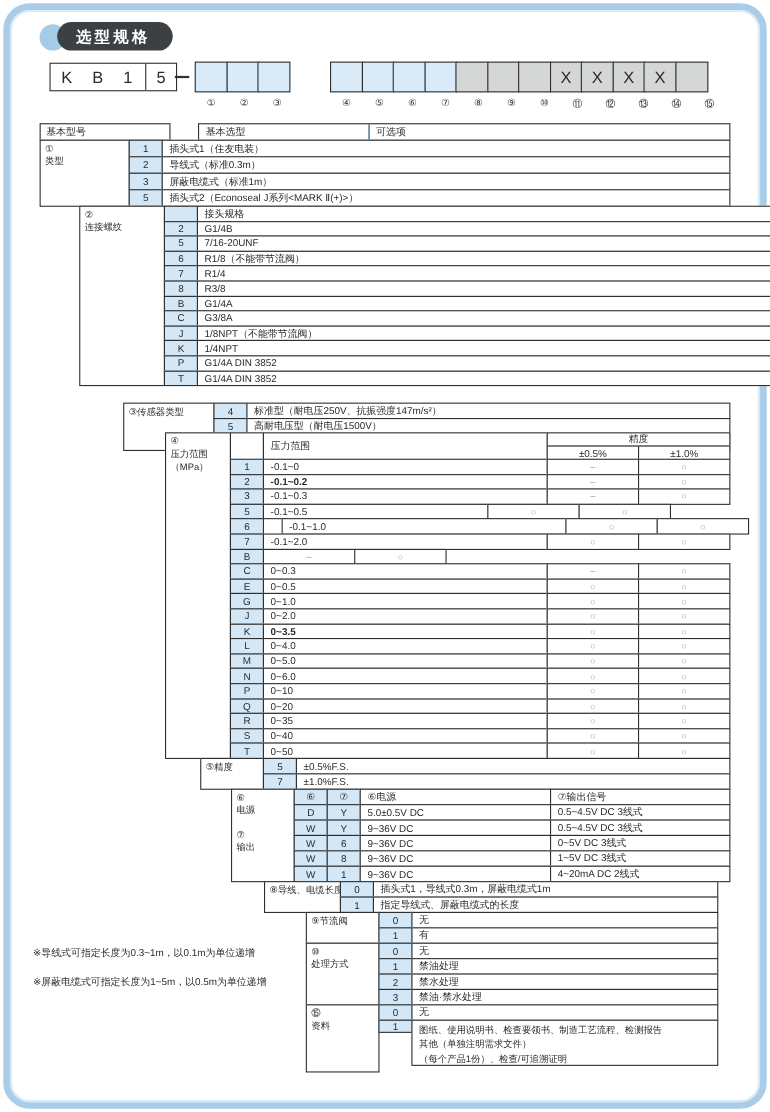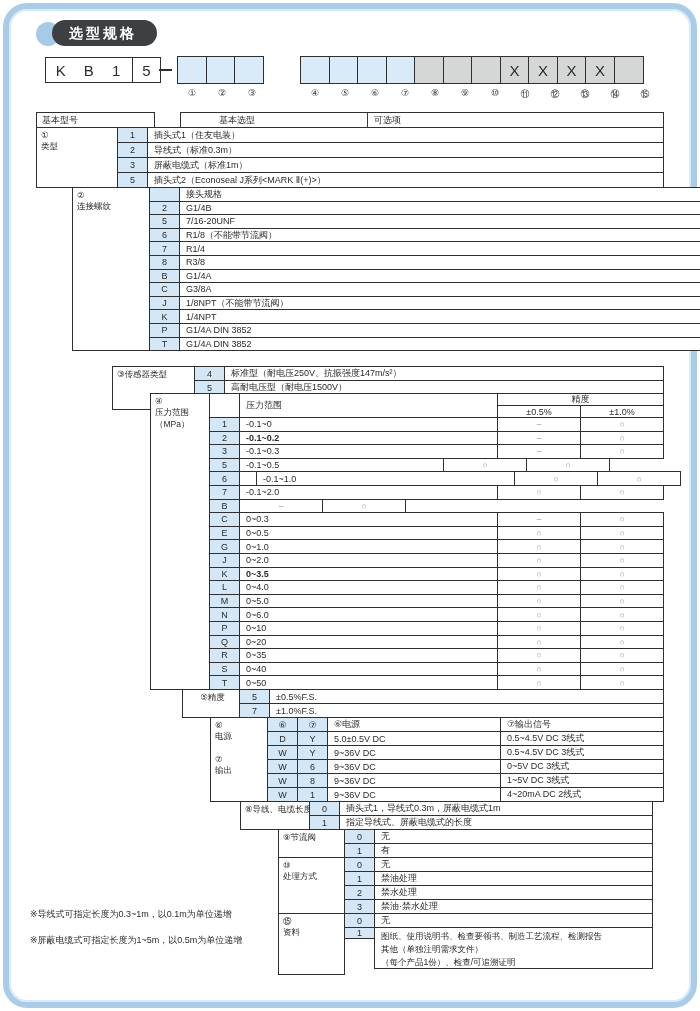--- a/index.html
+++ b/index.html
@@ -26,21 +26,21 @@
   .dbox:first-child{margin-left:0;}
   .dbox.blue{background:#d9ebf8;}
   .dbox.gray{background:#d5d6d6;}
   .dnums{position:absolute;top:88px;display:flex;font-size:9px;color:#333;}
   .dnums span{width:30px;text-align:center;}
   
   .th{position:absolute;top:112px;height:16px;border:1px solid #2f2f2f;box-sizing:border-box;background:#fff;
       display:flex;align-items:center;font-size:9px;}
   .th1{left:36px;width:119px;padding-left:5px;}
   .th2{left:180px;width:484px;}
-  .th2 .c1{width:155px;height:100%;display:flex;align-items:center;padding-left:6px;border-right:1px solid #0c4a6e;box-sizing:border-box;margin-left:32px;}
+  .th2 .c1{width:155px;height:100%;display:flex;align-items:center;padding-left:6px;border-right:1px solid #0c4a6e;box-sizing:border-box;}
   .th2 .c2{flex:1;display:flex;align-items:center;padding-left:6px;}
   
   .sec{position:absolute;box-sizing:border-box;}
   .slabel{position:absolute;left:0;top:0;height:100%;background:#fff;border:1px solid #2f2f2f;
           box-sizing:border-box;padding:2px 1px 0 4px;font-size:8.5px;line-height:1.35;white-space:nowrap;overflow:hidden;}
   .labgroup.gap{margin-top:11px;}
   .rows{position:absolute;top:0;}
   .trow{display:flex;margin-top:-1px;}
   .rows > .trow:first-child{margin-top:0;}
   .cell{box-sizing:border-box;border:1px solid #2f2f2f;background:#fff;display:flex;align-items:center;overflow:hidden;font-size:9px;}
@@ -48,21 +48,21 @@
   .code{flex:none;width:31px;justify-content:center;background:#d3e7f6;}
   .desc{flex:1;padding-left:6px;}
   .accv{flex:none;width:84px;justify-content:center;color:#9b9b9b;font-size:8.5px;}
   .s4head{position:relative;height:25px;}
   .acell{position:absolute;box-sizing:border-box;border:1px solid #2f2f2f;background:#fff;
          display:flex;align-items:center;justify-content:center;font-size:9px;}
   .acell.left{justify-content:flex-start;padding-left:6px;}
   .tall{align-items:flex-start;}
   .tall .desc{display:block;padding-top:2px;font-size:8.5px;line-height:1.5;}
   
-  .fnote{position:absolute;left:30px;font-size:9px;color:#2b2b2b;white-space:nowrap;margin-top:48px;}
+  .fnote{position:absolute;left:30px;font-size:9px;color:#2b2b2b;white-space:nowrap;}
 </style>
 </head>
 <body>
 
 <div class="page">
   <div class="frame"></div>
 
   <div class="badge-wrap">
     <div class="badge-circle"></div>
     <div class="badge">选型规格</div>
@@ -347,21 +347,21 @@
             <div class="cell accv">○</div>
           </div>
           <div class="trow" style="height: 14.6px;">
             <div class="cell code">T</div>
             <div class="cell desc" style="flex: 0 0 auto; width: 259px;">0~50</div>
             <div class="cell accv">○</div>
             <div class="cell accv">○</div>
           </div>
         </div>
       </div>
-      <div class="sec" style="left: 182px; top: 689px; width: 422px; height: 29px; text-align: center;">
+      <div class="sec" style="left: 182px; top: 689px; width: 422px; height: 29px;">
         <div class="slabel" style="width: 58px;">
           <div class="labline">⑤精度</div>
         </div>
         <div class="rows" style="left: 57px; width: 425px;">
           <div class="trow" style="height: 15px;">
             <div class="cell code">5</div>
             <div class="cell desc">±0.5%F.S.</div>
           </div>
           <div class="trow" style="height: 15px;">
             <div class="cell code">7</div>

